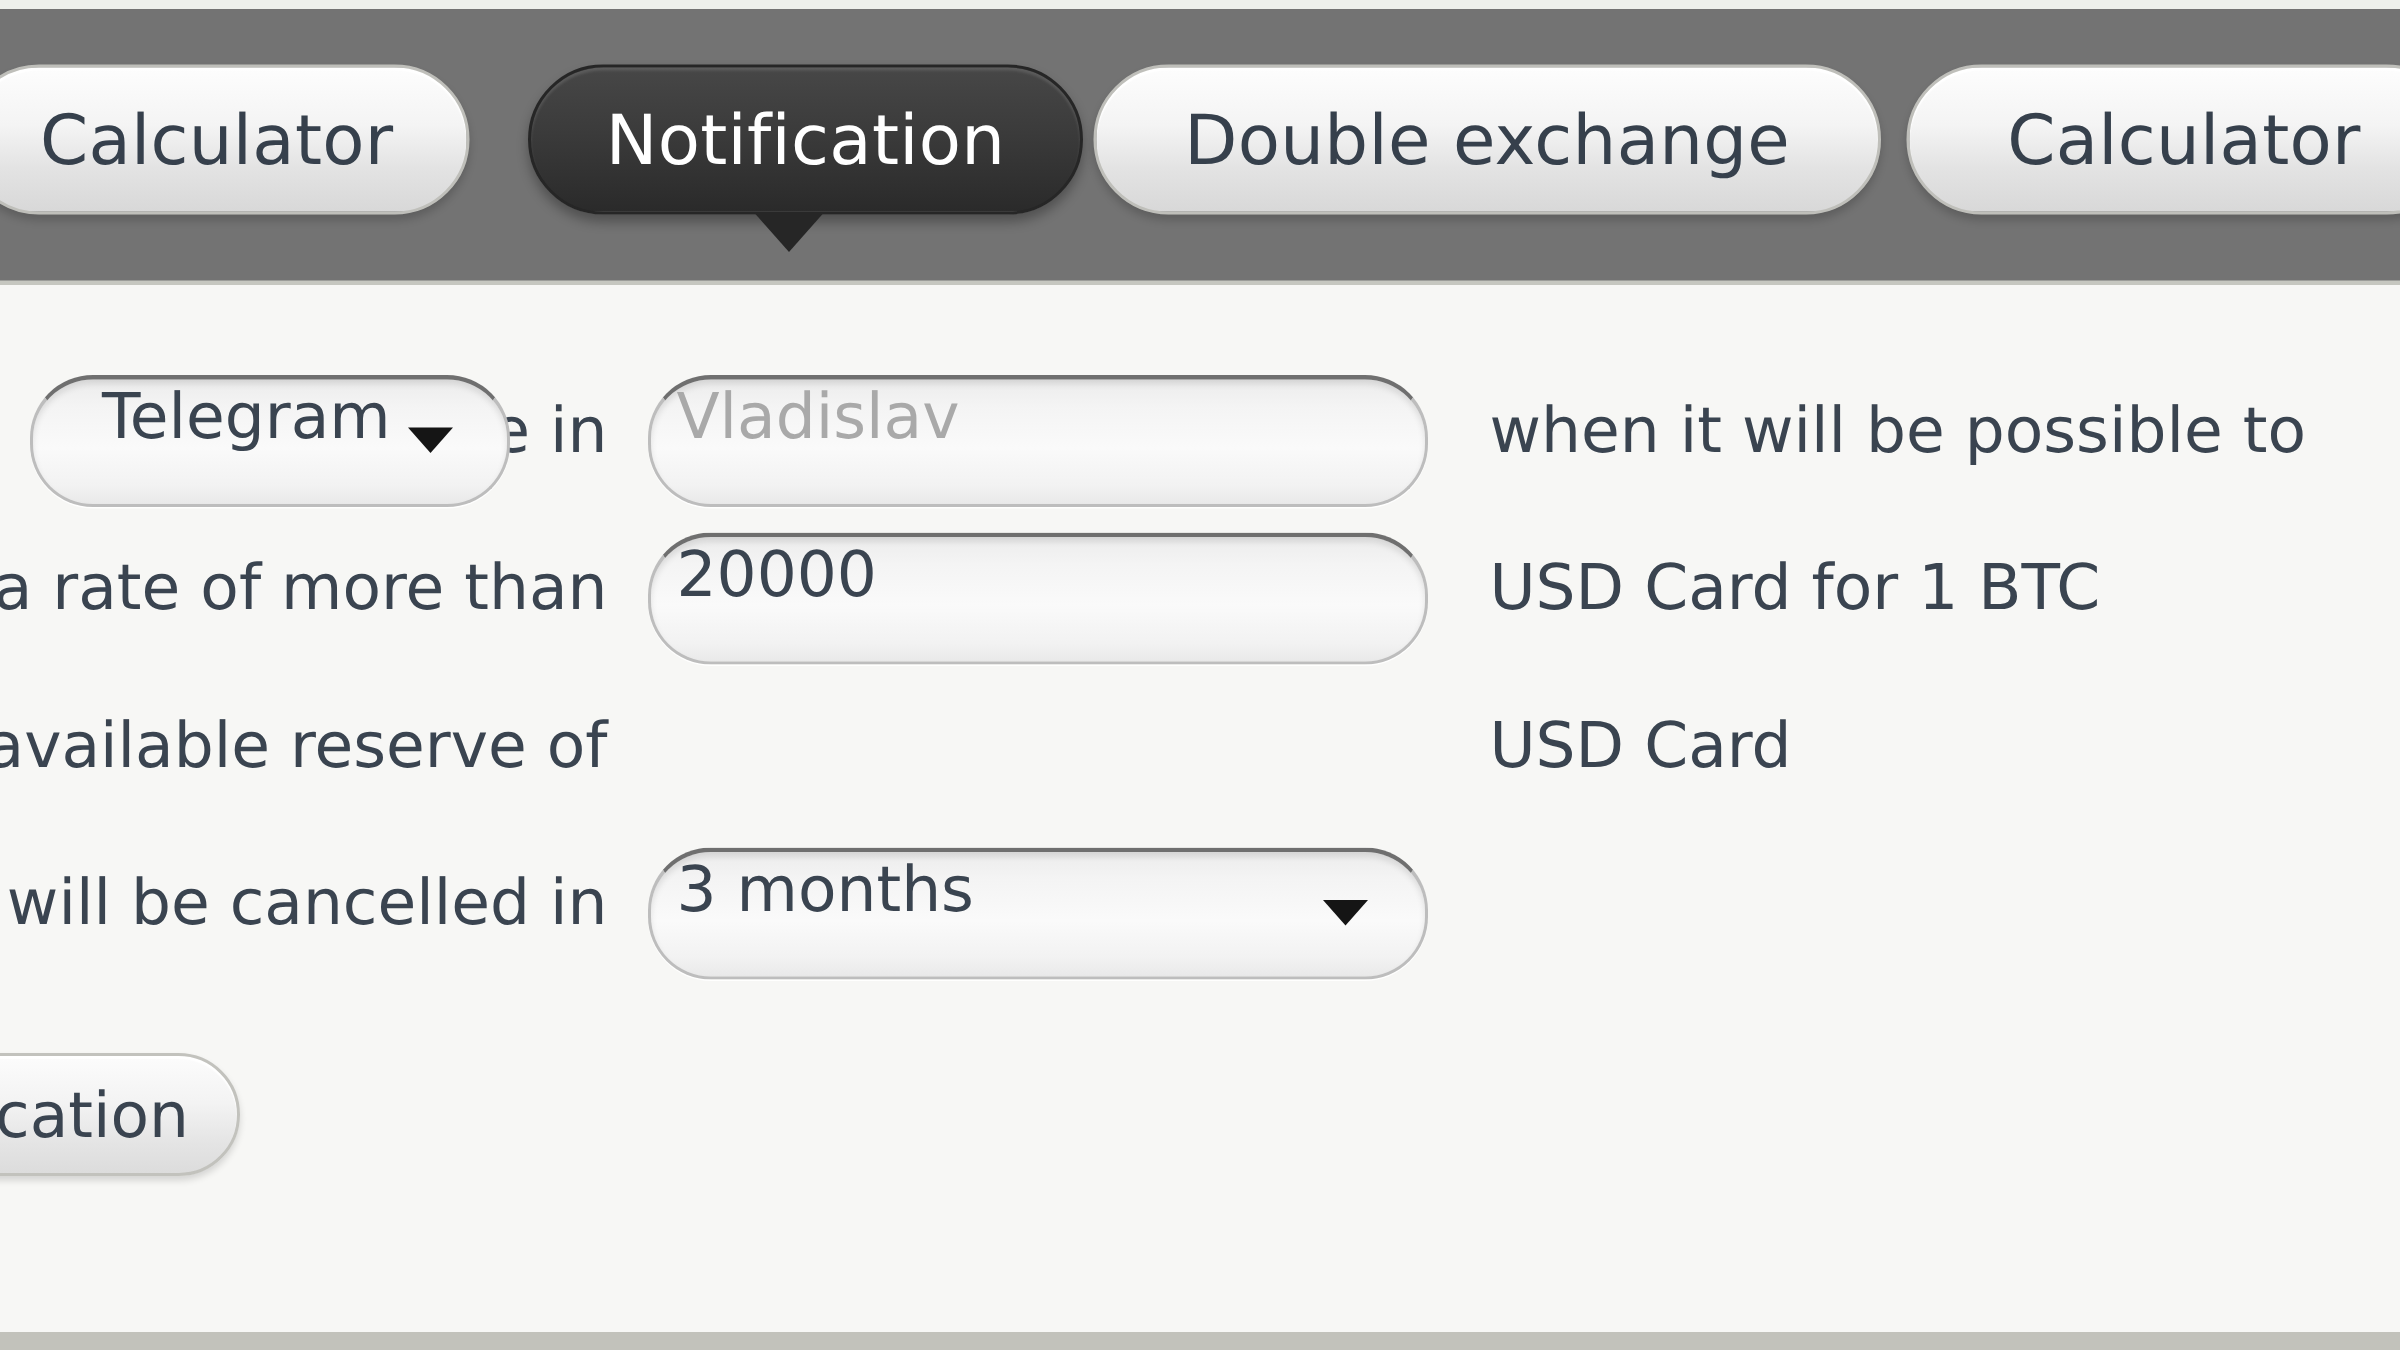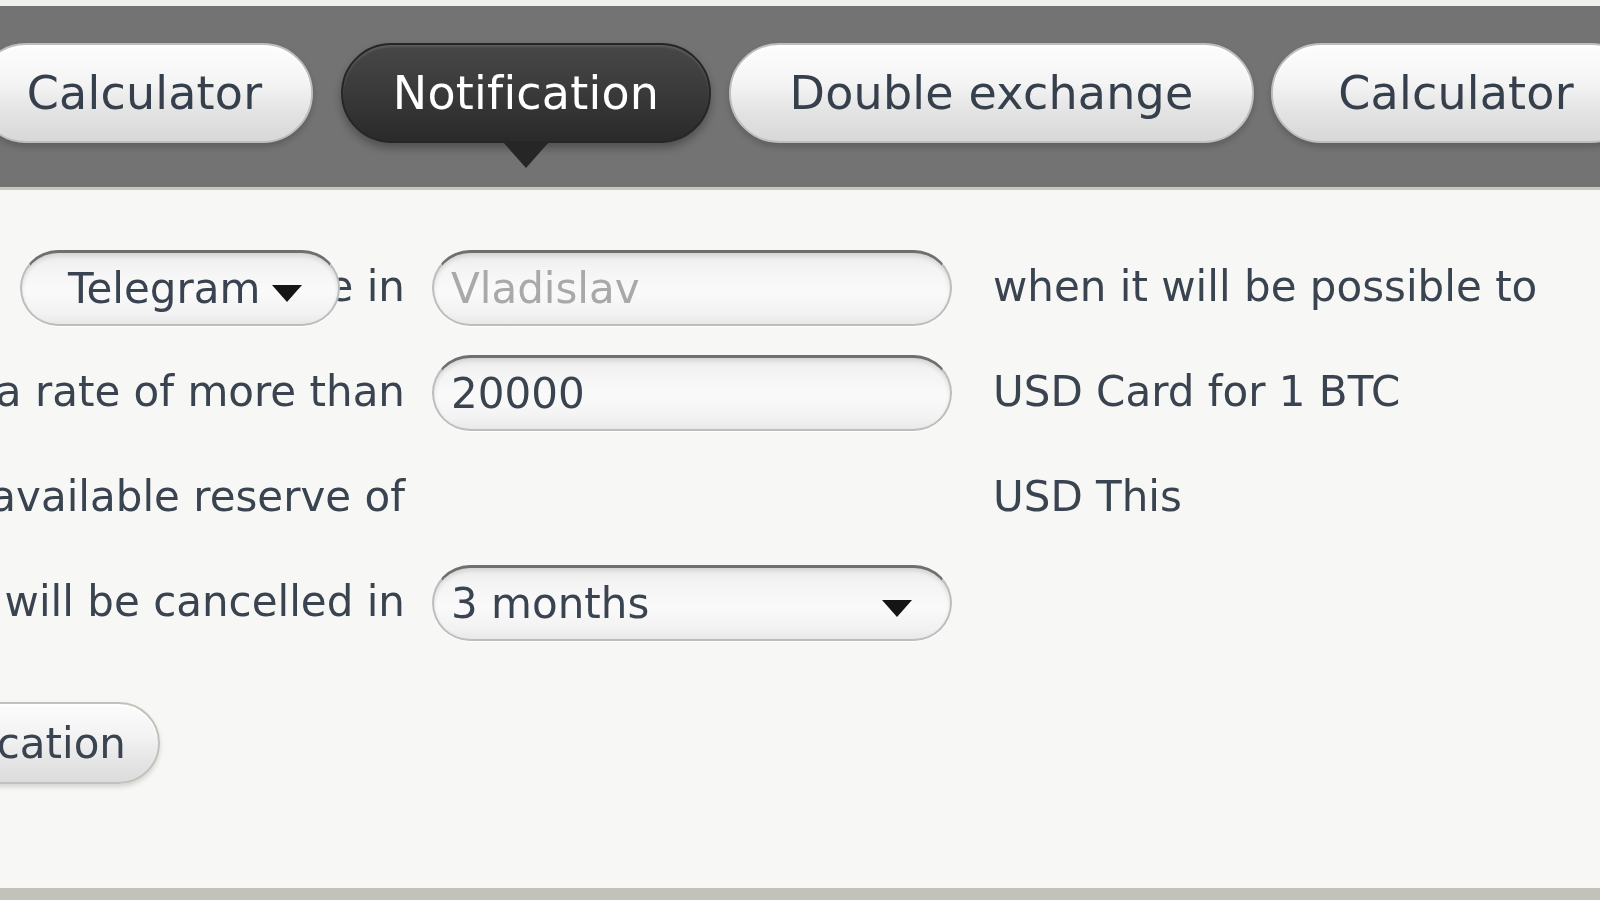--- a/index.html
+++ b/index.html
@@ -79,21 +79,21 @@
   .tab-pointer {
     position: absolute;
     width: 0; height: 0;
     border-left: 23px solid transparent;
     border-right: 23px solid transparent;
     border-top: 26px solid #262626;
   }
 
   
   #tab-calculator    { left: -24px;  width: 337px; }
-  #tab-notification  { left: 341px;  width: 370px; }
+  #tab-notification  { left: 352px;  width: 370px; }
   #tab-double        { left: 729px;  width: 525px; }
   #tab-statistics    { left: 1271px; width: 370px; }
   #tab-pointer       { left: 503px;  top: 136px; }
 
   
   .content {
     position: absolute;
     left: 0; top: 190px;
     width: 1600px;
     height: 698px;
@@ -136,29 +136,28 @@
     left: 993px;
     top: 16px;
     font-size: 42px;
     color: #3a4450;
     white-space: nowrap;
   }
 
   
   .pill {
     position: absolute;
-    height: 76px;
+    height: 88px;
     box-sizing: border-box;
     border-radius: 42px;
     background: linear-gradient(to bottom, #ececec 0%, #f4f4f4 22%, #fafafa 55%, #f2f2f2 85%, #e9e9e9 100%);
     border: 2px solid #bdbdbd;
     border-top: 3px solid #6f6f6f;
     box-shadow: inset 0 3px 4px rgba(0,0,0,0.10), 0 1px 0 rgba(255,255,255,0.9);
     display: flex;
-    align-items: center;
     cursor: pointer;
   }
 
   .pill .val {
     font-size: 42px;
     color: #3a4450;
     white-space: nowrap;
     padding-left: 17px;
   }
   .pill .val.placeholder { color: #a9a9a9; }
@@ -259,21 +258,21 @@
         <span class="val">20000</span>
       </div>
 
       <div class="trail-label">USD Card for 1 BTC</div>
     </div>
 
     <div class="row" id="row-2">
       <div class="lead-label">and with an available reserve of</div>
 
 
-      <div class="trail-label">USD This</div>
+      <div class="trail-label">USD Card</div>
     </div>
 
     <div class="row" id="row-3">
       <div class="lead-label">This notification will be cancelled in</div>
 
       <div class="pill" id="select-period">
         <span class="val">3 months</span>
         <span class="caret" id="caret-period"></span>
       </div>
 

